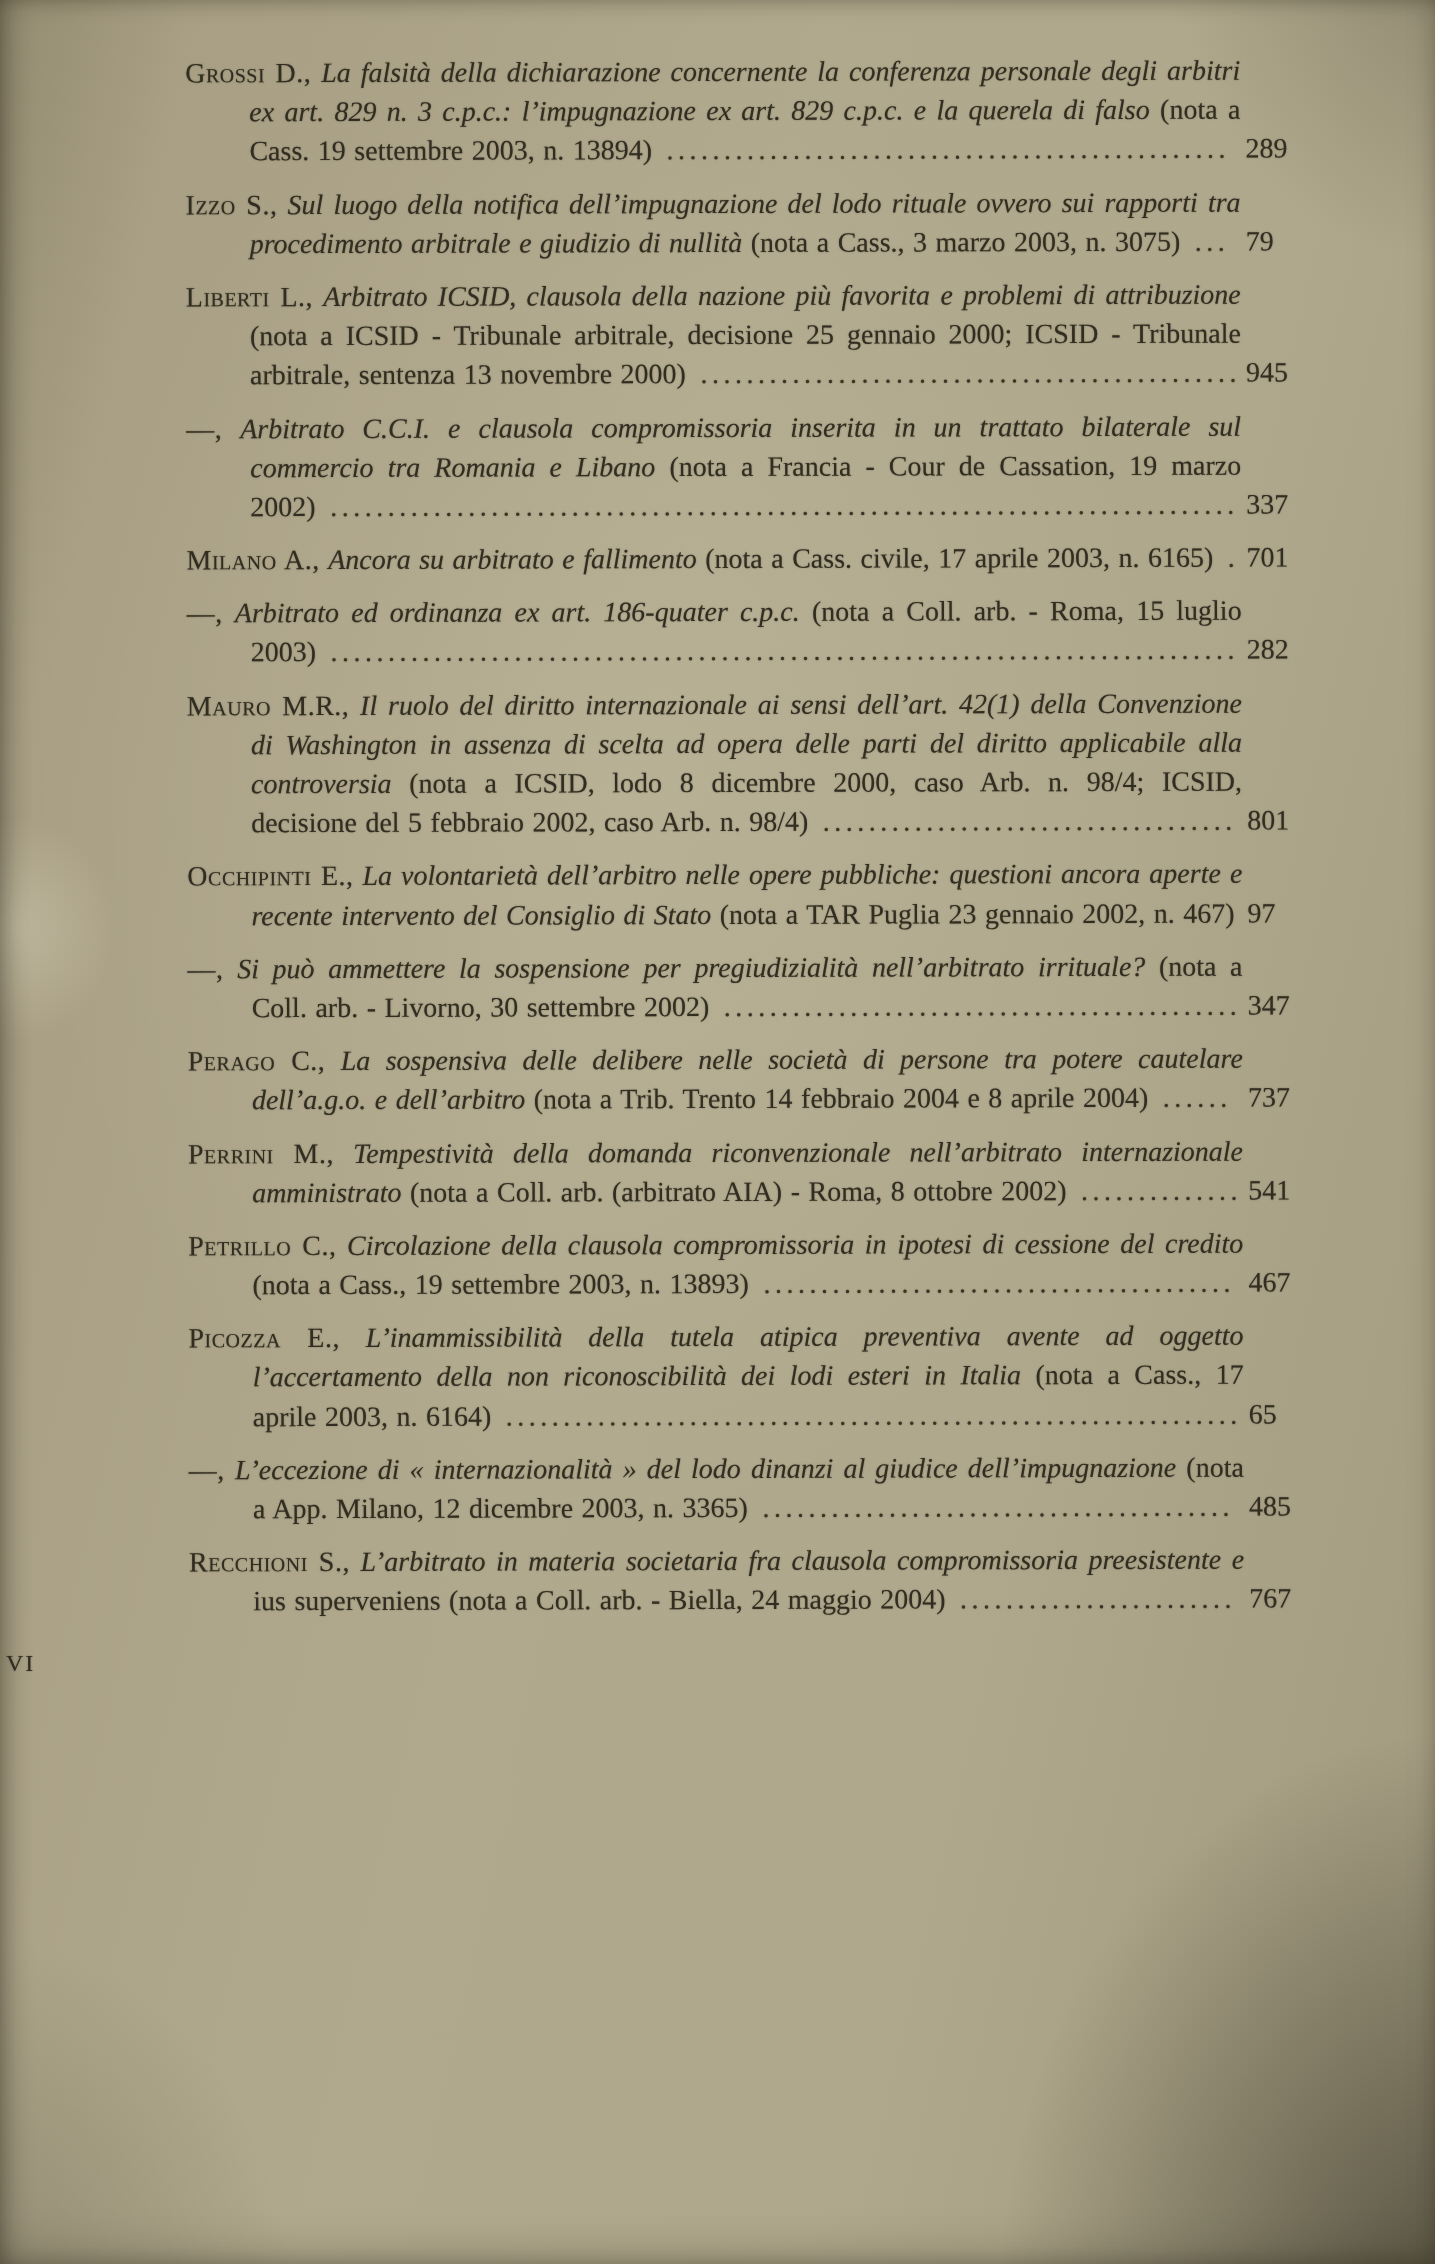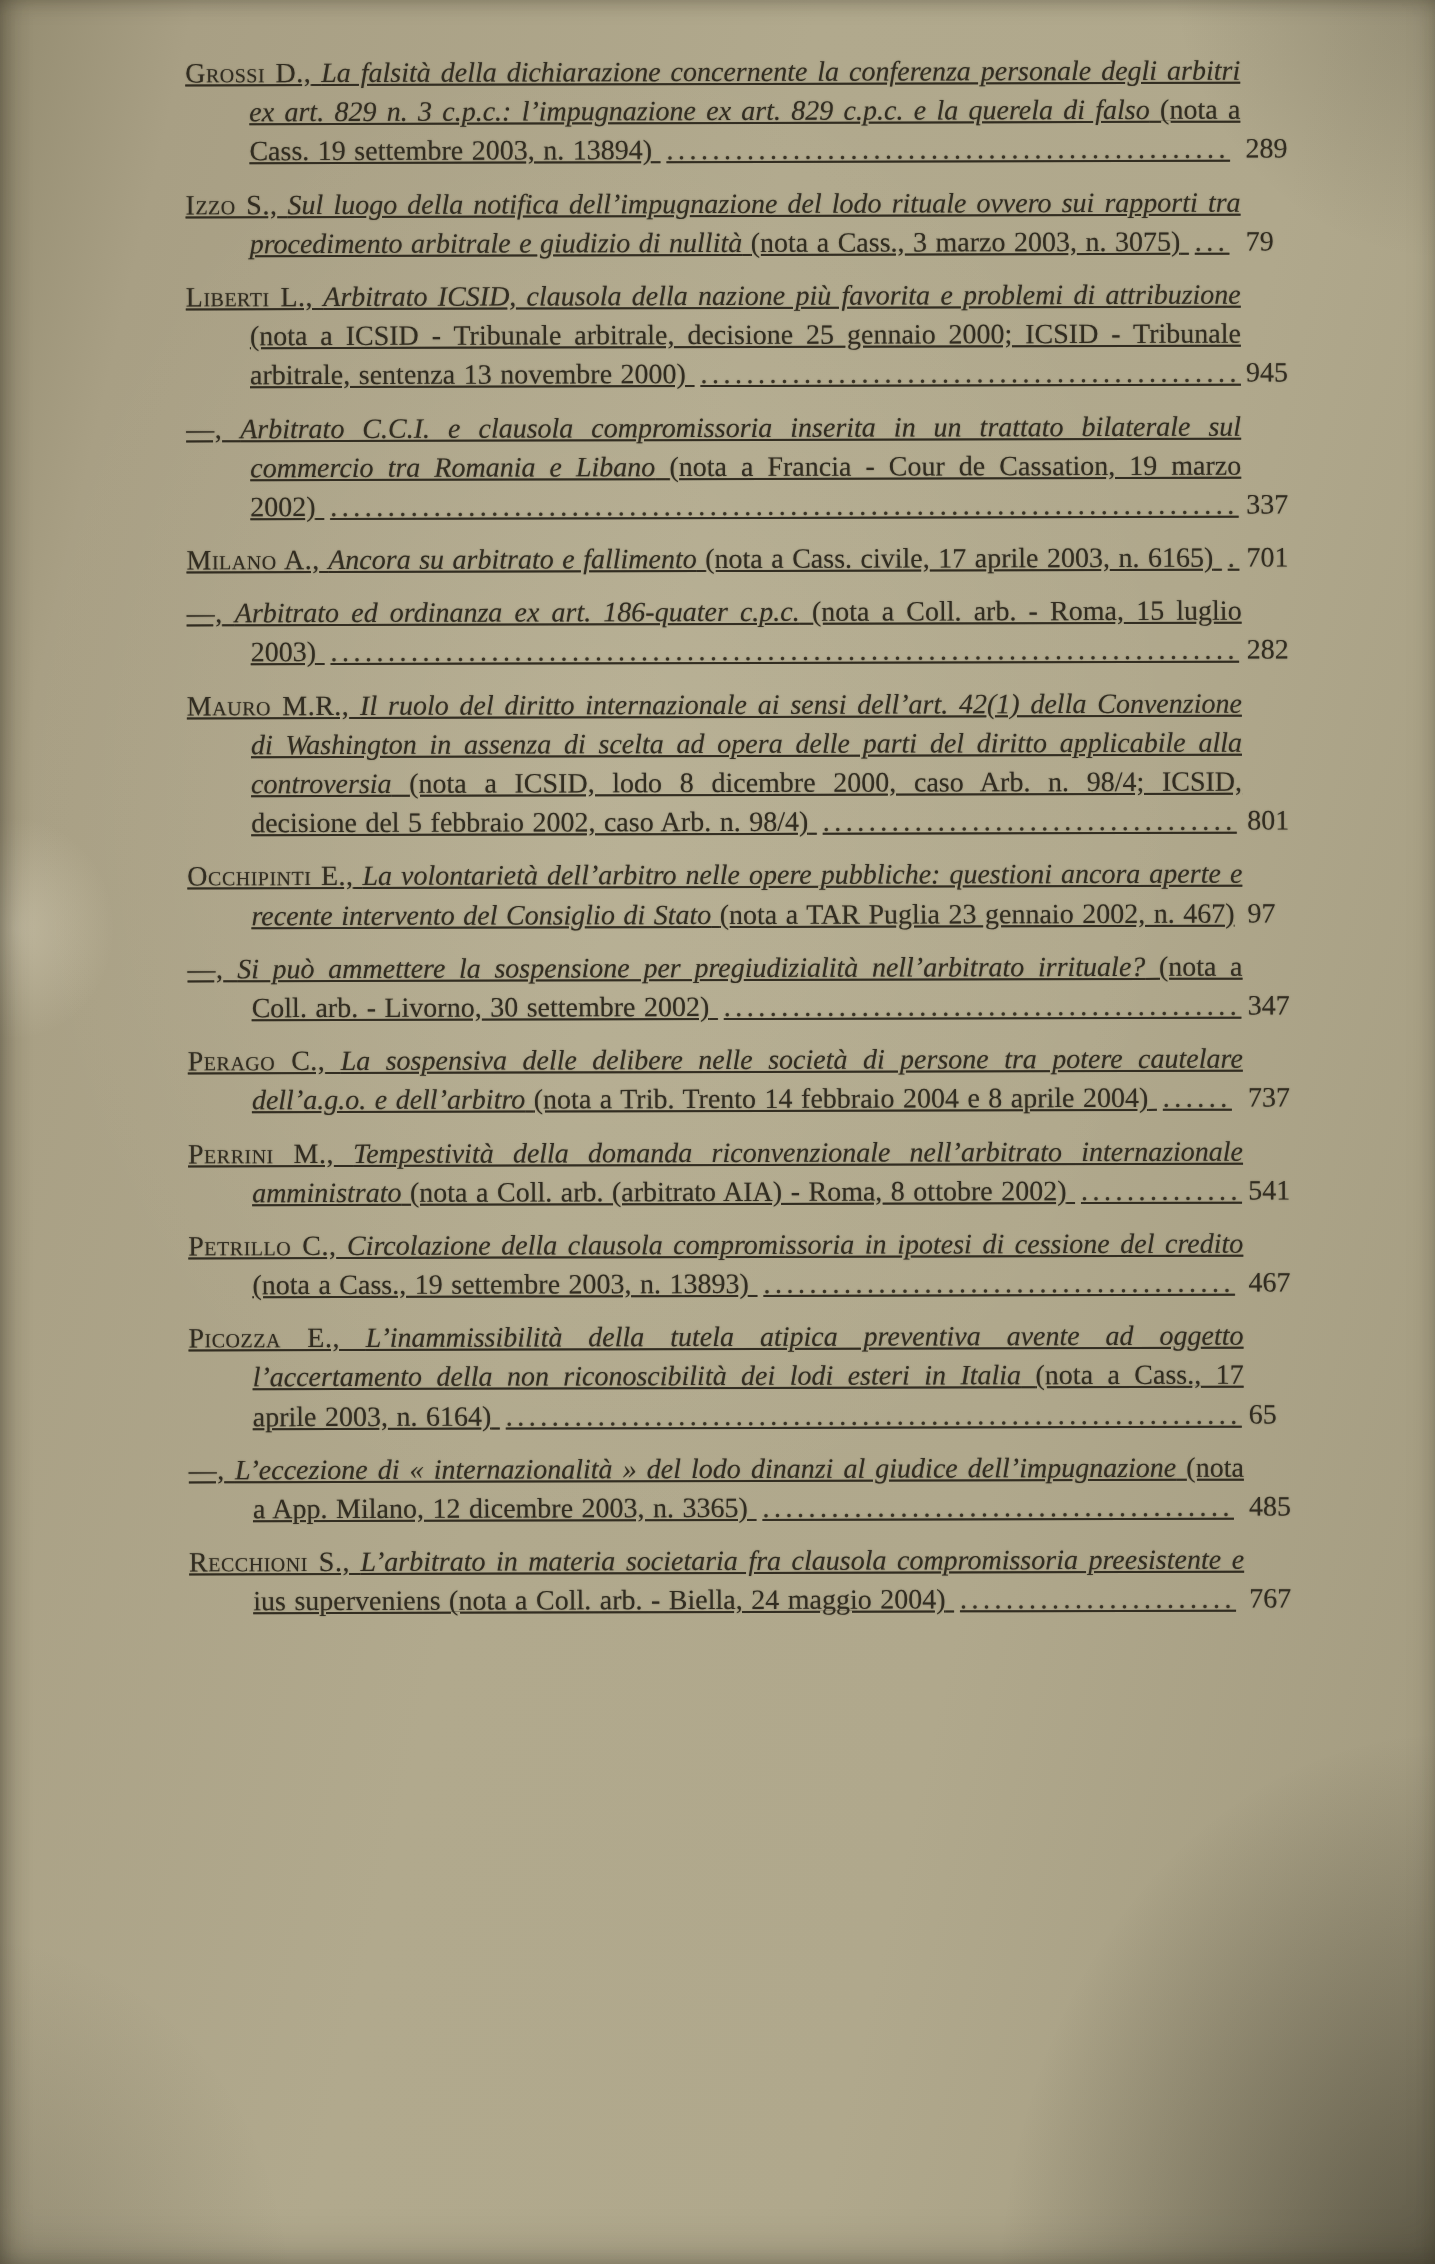--- a/index.html
+++ b/index.html
@@ -23,21 +23,20 @@
       radial-gradient(42% 34% at 101% 102%, rgba(28,26,16,0.55), transparent 75%),
       radial-gradient(26% 18% at 101% -2%, rgba(40,37,24,0.22), transparent 75%),
       radial-gradient(30% 22% at -2% 102%, rgba(40,37,24,0.20), transparent 75%),
       linear-gradient(103deg, #948c71 0%, #a89f84 10%, #b1a98d 42%, #b0a88c 68%, #a29a7f 100%);
     box-shadow:
       inset 16px 0 28px -14px rgba(35,32,20,0.45),
       inset -8px 0 22px -12px rgba(35,32,20,0.25),
       inset 0 14px 26px -16px rgba(35,32,20,0.25),
       inset 0 -26px 48px -24px rgba(35,32,20,0.35);
     color: #322d21;
-    text-decoration: underline;
   }
   .toc {
     padding: 52px 100px 0 185px;
     transform: rotate(-0.15deg);
     transform-origin: 50% 0;
   }
   .entry {
     position: relative;
     padding-right: 95px;            
     margin-bottom: 14px;
@@ -151,13 +150,14 @@
   <div class="entry">
     <span class="entry-text"><span class="seg-author">—,</span> <span class="seg-i">L’eccezione di « internazionalità » del lodo dinanzi al giudice dell’impugnazione</span> <span class="seg-r">(nota a App. Milano, 12 dicembre 2003, n. 3365)</span> <span class="leader">.........................................</span></span>
     <span class="pagenum">485</span>
   </div>
 
   <div class="entry">
     <span class="entry-text"><span class="seg-author">Recchioni S.,</span> <span class="seg-i">L’arbitrato in materia societaria fra clausola compromissoria preesistente e</span> <span class="seg-r">ius superveniens (nota a Coll. arb. - Biella, 24 maggio 2004)</span> <span class="leader">........................</span></span>
     <span class="pagenum">767</span>
   </div>
 </div>
+  <div class="folio">VI</div>
 </div>
 
 </body></html>

